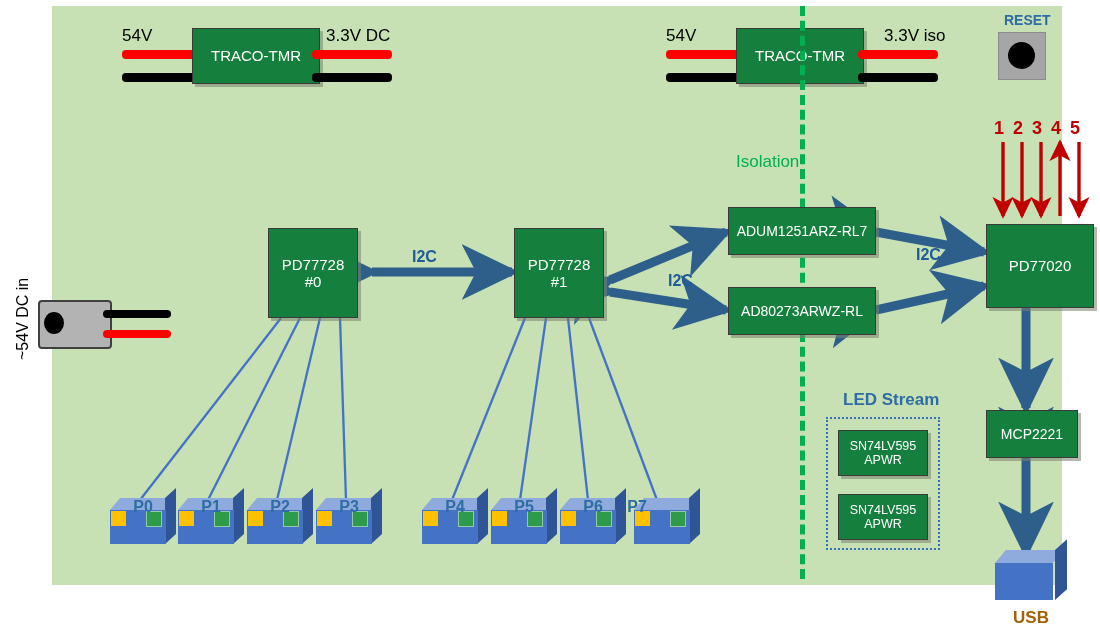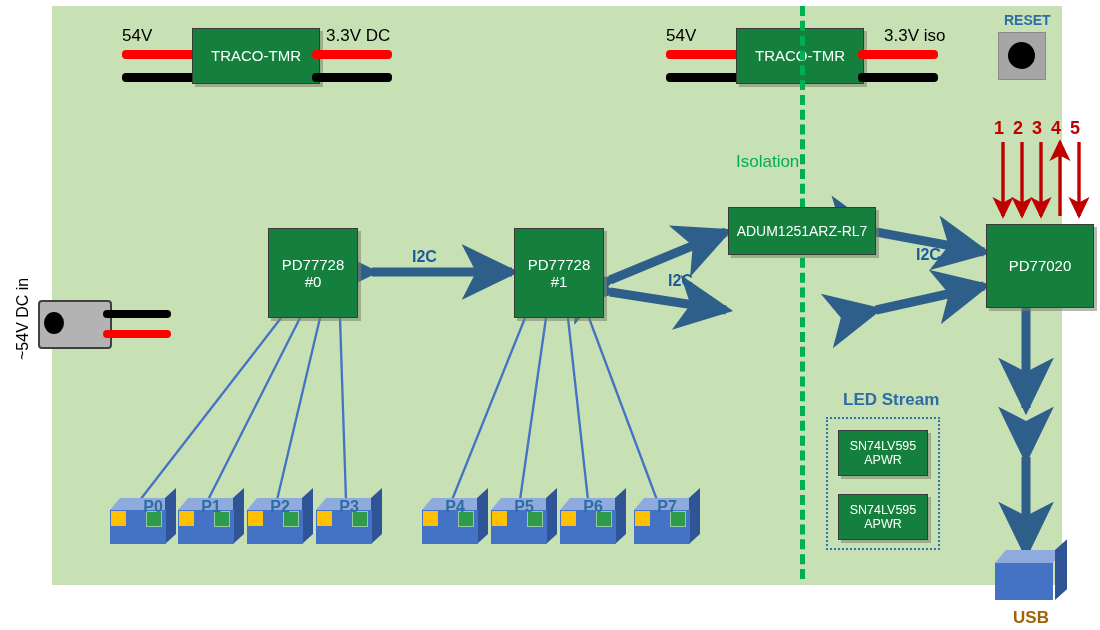--- a/index.html
+++ b/index.html
@@ -240,29 +240,35 @@
     <span>PD77728
 #1</span>
   </div>
 
   <div class="lbl-i2c" style="left:412px;top:248px;">I2C</div>
 
   <div class="chip" style="left:728px;top:207px;width:148px;height:48px;font-size:14px;">
     <span>ADUM1251ARZ-RL7</span>
   </div>
 
+  <div class="chip" style="left:728px;top:287px;width:148px;height:48px;font-size:14px;">
+    <span>AD80273ARWZ-RL</span>
+  </div>
 
   <div class="lbl-i2c" style="left:668px;top:272px;">I2C</div>
 
   <div class="chip" style="left:986px;top:224px;width:108px;height:84px;font-size:15px;">
     <span>PD77020</span>
   </div>
 
   <div class="lbl-i2c" style="left:916px;top:246px;">I2C</div>
 
+  <div class="chip" style="left:986px;top:410px;width:92px;height:48px;font-size:14px;">
+    <span>MCP2221</span>
+  </div>
 
   <div class="lbl-blue" style="left:843px;top:390px;font-size:17px;">LED Stream</div>
   <div class="led-box" style="left:826px;top:417px;width:114px;height:133px;"></div>
   <div class="chip" style="left:838px;top:430px;width:90px;height:46px;font-size:12.5px;">
     <span>SN74LV595
 APWR</span>
   </div>
   <div class="chip" style="left:838px;top:494px;width:90px;height:46px;font-size:12.5px;">
     <span>SN74LV595
 APWR</span>
@@ -275,21 +281,21 @@
   </div>
   <div class="usb-label" style="left:995px;top:608px;">USB</div>
 
   <div class="dev" style="left:110px;top:498px;">
     <div class="top"></div>
     <div class="side"></div>
     <div class="front"></div>
     <div class="sq-y"></div>
     <div class="sq-g"></div>
   </div>
-  <div class="dev-label" style="left:120px;top:498px;">P0</div>
+  <div class="dev-label" style="left:110px;top:498px;">P0</div>
 
   <div class="dev" style="left:178px;top:498px;">
     <div class="top"></div>
     <div class="side"></div>
     <div class="front"></div>
     <div class="sq-y"></div>
     <div class="sq-g"></div>
   </div>
   <div class="dev-label" style="left:178px;top:498px;">P1</div>
 
@@ -338,15 +344,15 @@
   </div>
   <div class="dev-label" style="left:560px;top:498px;">P6</div>
 
   <div class="dev" style="left:634px;top:498px;">
     <div class="top"></div>
     <div class="side"></div>
     <div class="front"></div>
     <div class="sq-y"></div>
     <div class="sq-g"></div>
   </div>
-  <div class="dev-label" style="left:634px;top:498px;">P7</div>
+  <div class="dev-label" style="left:604px;top:498px;">P7</div>
 
 </div>
 
 </body></html>

